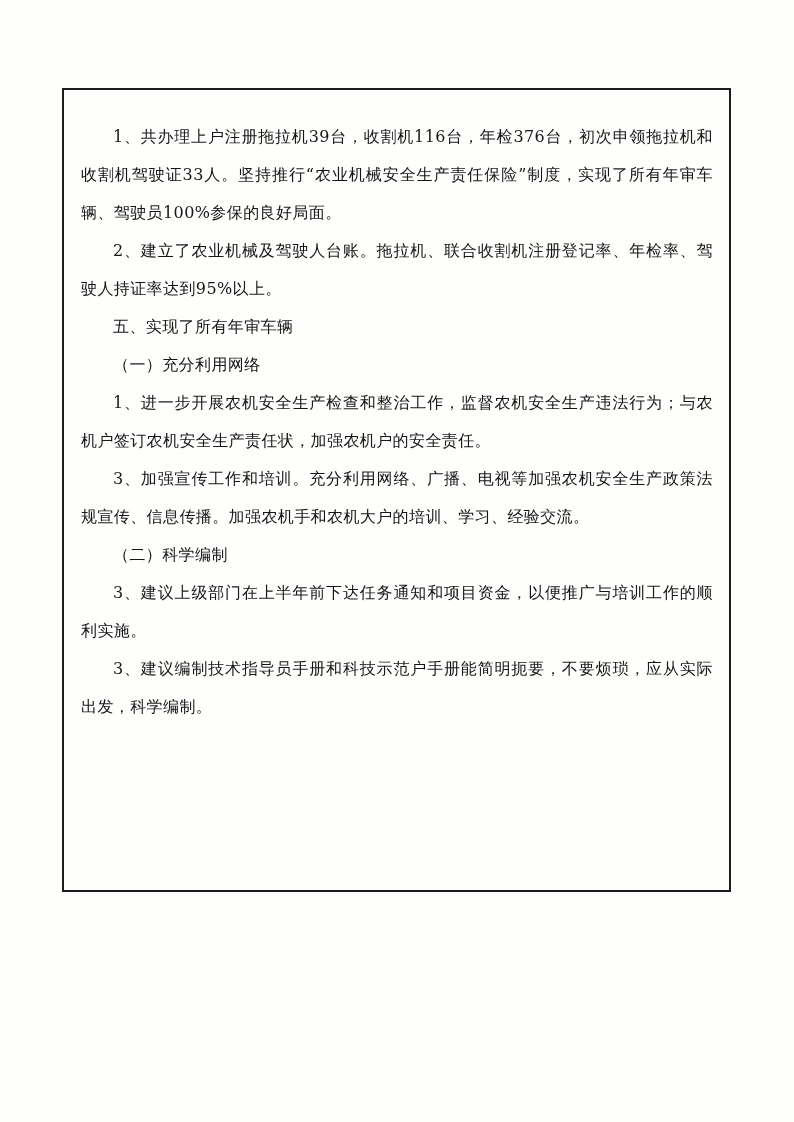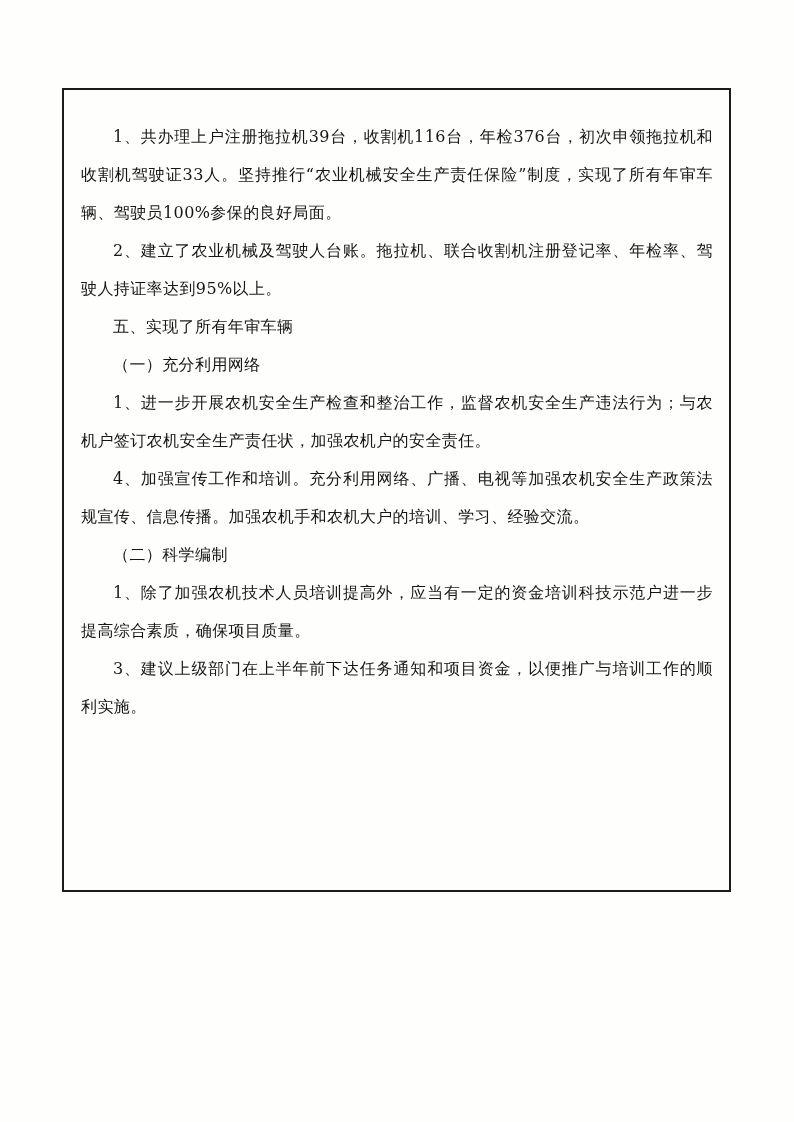--- a/index.html
+++ b/index.html
@@ -41,18 +41,18 @@
 </head>
 <body>
 
 <div class="sheet">
   <div class="cell">
     <p class="para">1、共办理上户注册拖拉机39台，收割机116台，年检376台，初次申领拖拉机和收割机驾驶证33人。坚持推行“农业机械安全生产责任保险”制度，实现了所有年审车辆、驾驶员100%参保的良好局面。</p>
     <p class="para">2、建立了农业机械及驾驶人台账。拖拉机、联合收割机注册登记率、年检率、驾驶人持证率达到95%以上。</p>
     <p class="para">五、实现了所有年审车辆</p>
     <p class="para">（一）充分利用网络</p>
     <p class="para">1、进一步开展农机安全生产检查和整治工作，监督农机安全生产违法行为；与农机户签订农机安全生产责任状，加强农机户的安全责任。</p>
-    <p class="para">4、加强宣传工作和培训。充分利用网络、广播、电视等加强农机安全生产政策法规宣传、信息传播。加强农机手和农机大户的培训、学习、经验交流。</p>
+    <p class="para">3、加强宣传工作和培训。充分利用网络、广播、电视等加强农机安全生产政策法规宣传、信息传播。加强农机手和农机大户的培训、学习、经验交流。</p>
     <p class="para">（二）科学编制</p>
-    <p class="para">1、除了加强农机技术人员培训提高外，应当有一定的资金培训科技示范户进一步提高综合素质，确保项目质量。</p>
     <p class="para">3、建议上级部门在上半年前下达任务通知和项目资金，以便推广与培训工作的顺利实施。</p>
+    <p class="para">3、建议编制技术指导员手册和科技示范户手册能简明扼要，不要烦琐，应从实际出发，科学编制。</p>
   </div>
 </div>
 
 </body></html>

